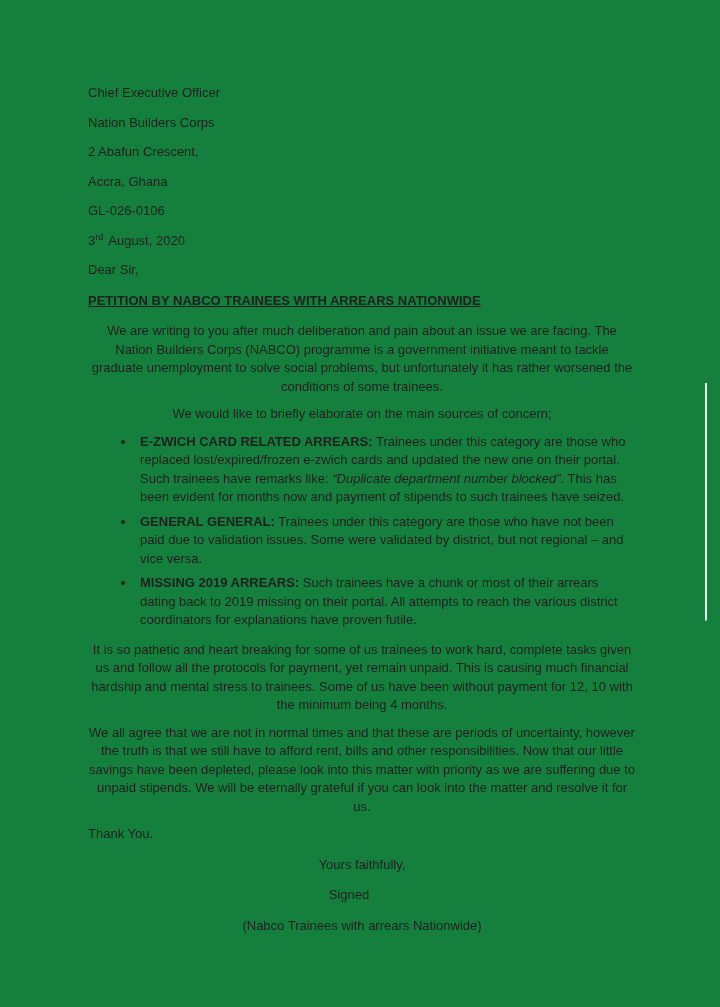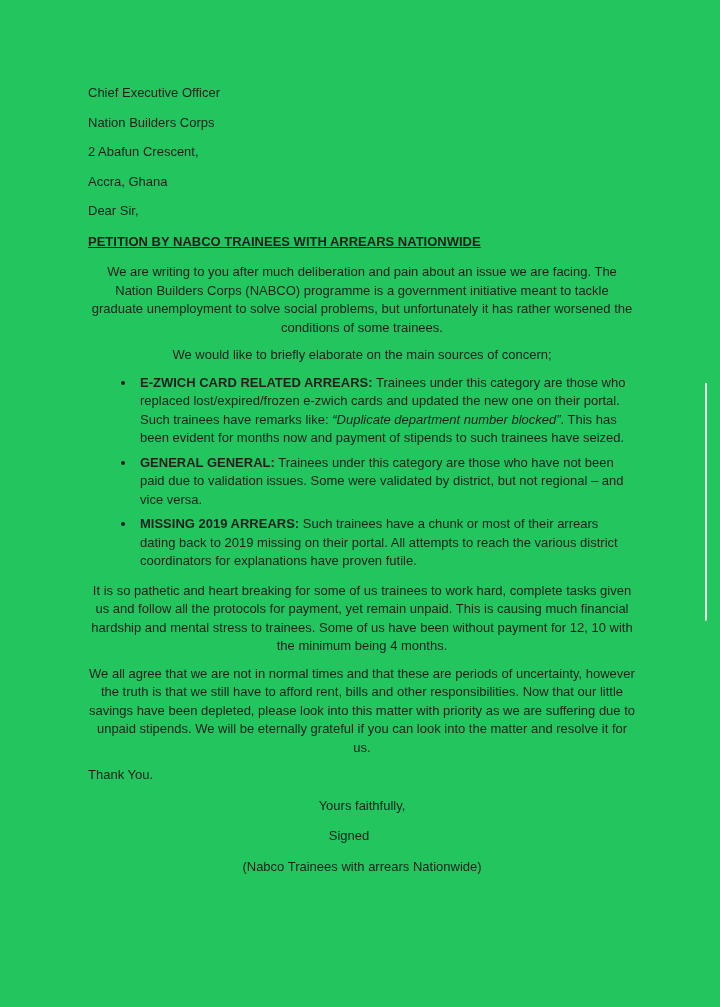--- a/index.html
+++ b/index.html
@@ -4,21 +4,21 @@
 <style>
   html, body {
     margin: 0;
     padding: 0;
     background: #ffffff;
   }
   .page {
     position: relative;
     width: 720px;
     height: 1007px;
-    background: #22c55e;
+    background: #15803d;
     overflow: hidden;
     font-family: "Liberation Sans", sans-serif;
     color: #1f1f1f;
   }
   .content {
     position: absolute;
     left: 88px;
     top: 84px;
     width: 548px;
     font-size: 13px;
@@ -95,22 +95,24 @@
 <body>
 
 <div class="page">
   <div class="content">
 
     <div>
       <div class="addr-line">Chief Executive Officer</div>
       <div class="addr-line">Nation Builders Corps</div>
       <div class="addr-line">2 Abafun Crescent,</div>
       <div class="addr-line">Accra, Ghana</div>
+      <div class="addr-line">GL-026-0106</div>
     </div>
 
+    <div class="date-line"><span>3</span><sup>rd</sup><span class="date-rest">August, 2020</span></div>
 
     <div class="salutation">Dear Sir,</div>
 
     <div class="letter-title">PETITION BY NABCO TRAINEES WITH ARREARS NATIONWIDE</div>
 
     <p class="para">We are writing to you after much deliberation and pain about an issue we are facing. The Nation Builders Corps (NABCO) programme is a government initiative meant to tackle graduate unemployment to solve social problems, but unfortunately it has rather worsened the conditions of some trainees.</p>
 
     <p class="para">We would like to briefly elaborate on the main sources of concern;</p>
 
     <ul class="bullets">

